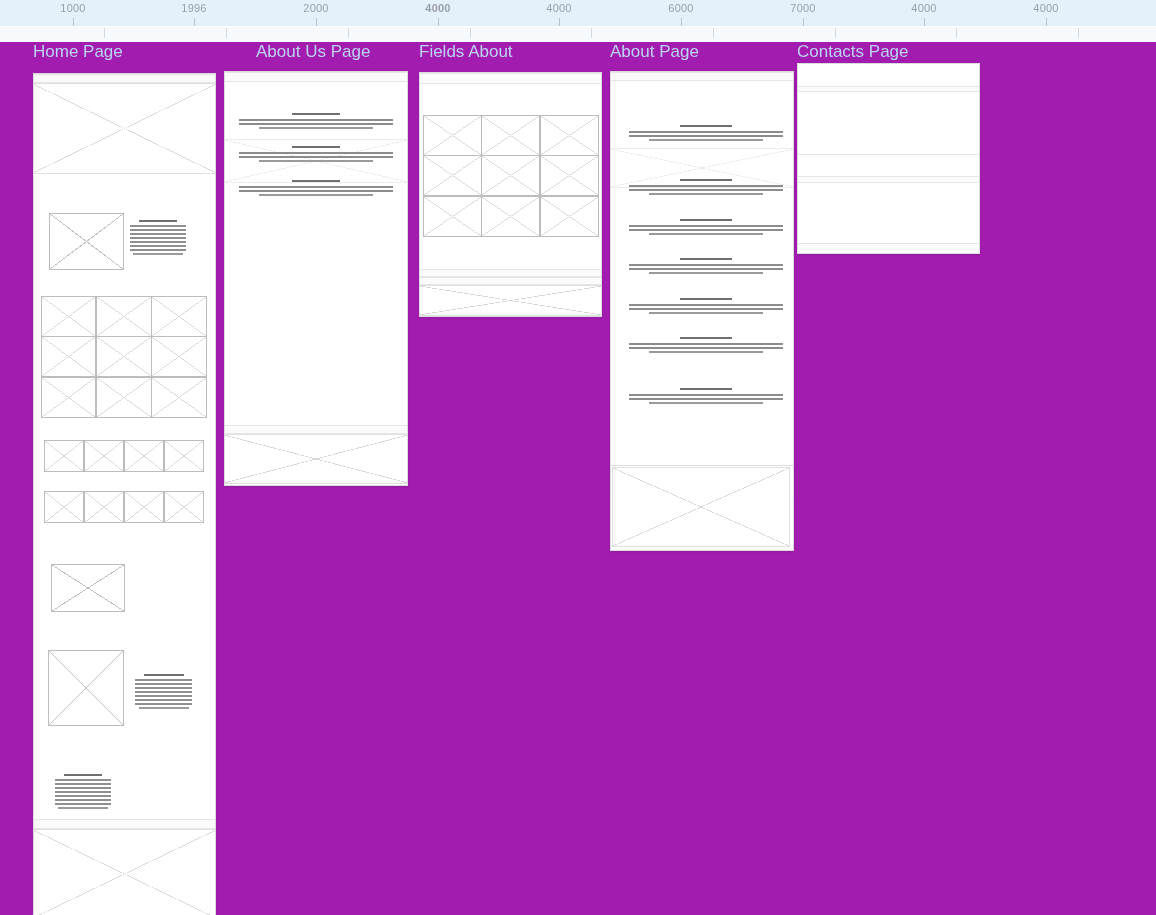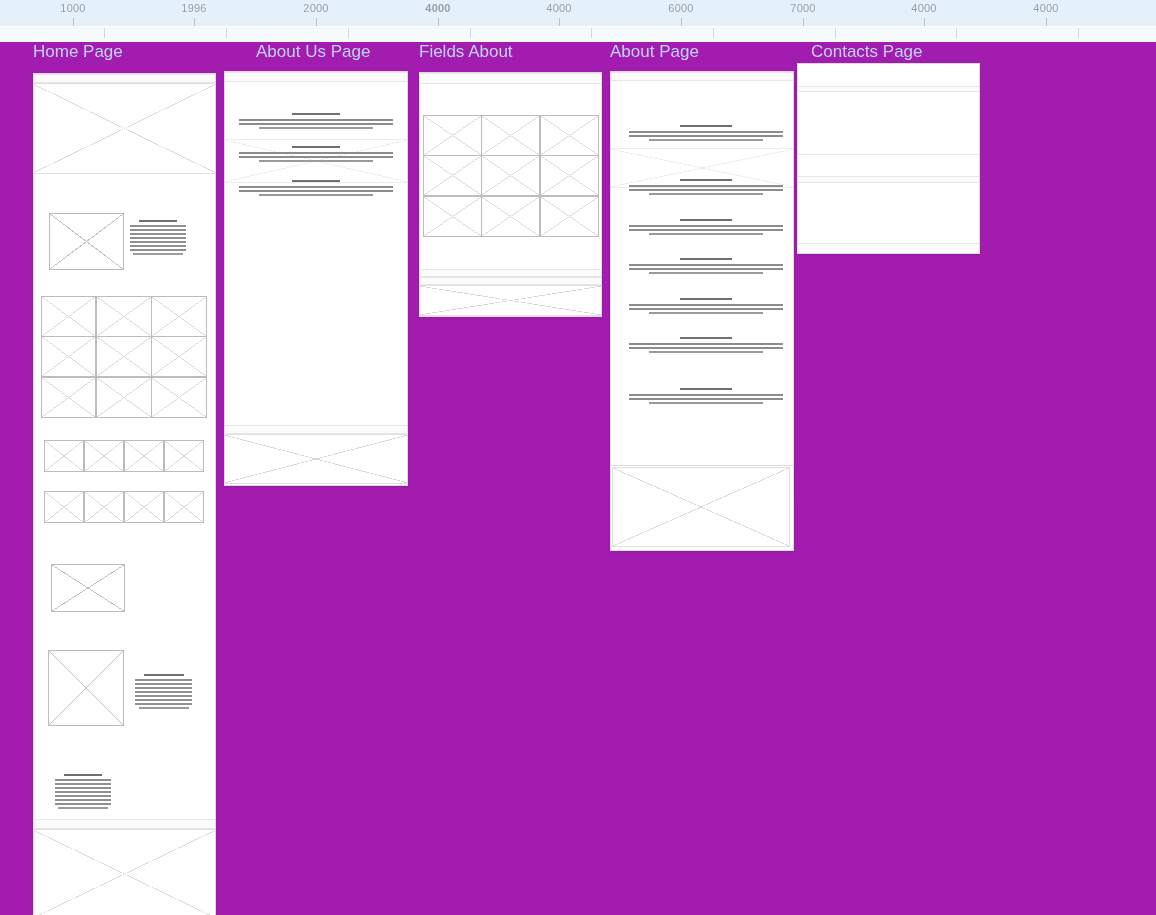--- a/index.html
+++ b/index.html
@@ -41,21 +41,21 @@
   #canvas{position:absolute;left:0;top:42px;width:1156px;height:873px;background:#a21caf;}
 
   .page-col{position:absolute;top:0;}
   .page-title{
     font-size:17px;
     color:#bdd3f3;
     white-space:nowrap;
     line-height:20px;
     padding-bottom:1px;
   }
-  .page-title.selected{ border-bottom:1px solid #cfe0f7;margin-left:14px; }
+  .page-title.selected{ border-bottom:1px solid #cfe0f7; }
 
   .frame{
     position:absolute;
     background:#fff;
     border:1px solid #dcdcdc;
     box-shadow:0 1px 2px rgba(0,0,0,.10);
     overflow:hidden;
   }
 
   

